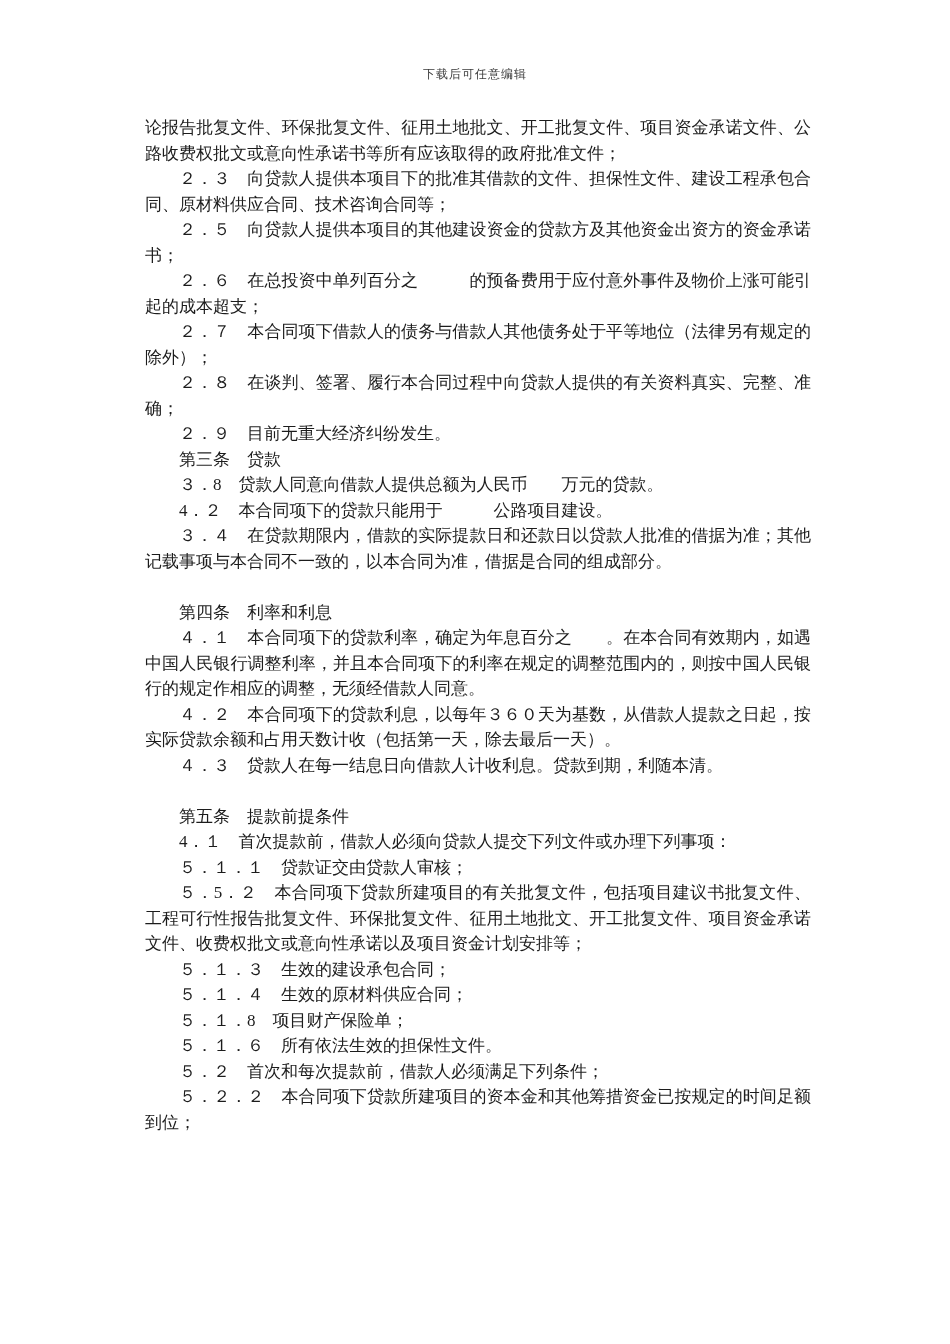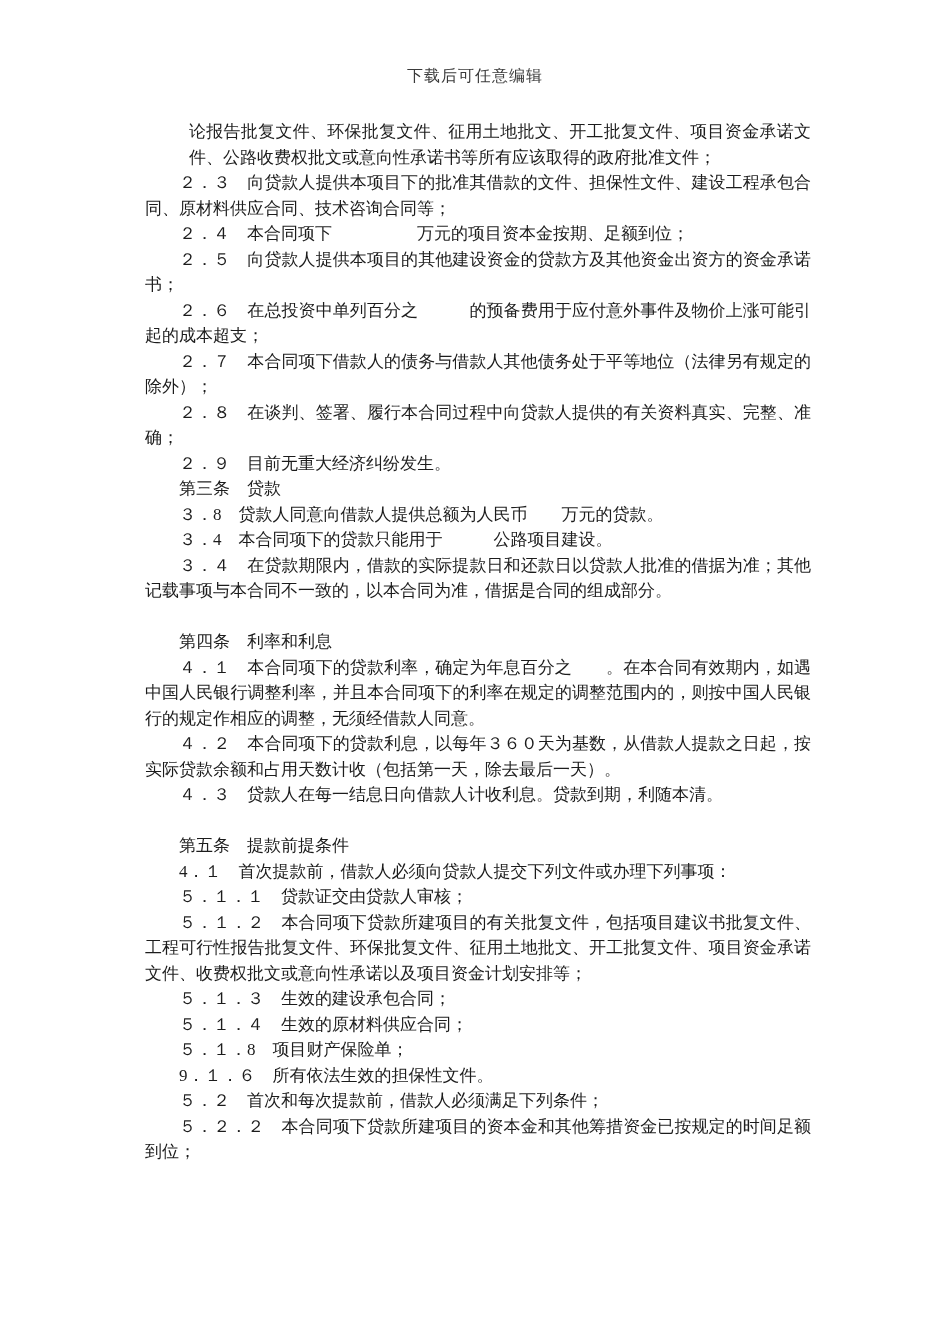--- a/index.html
+++ b/index.html
@@ -13,21 +13,21 @@
     height: 1344px;
     margin: 0 auto;
     background: #ffffff;
     overflow: hidden;
     font-family: "Liberation Serif", "DejaVu Serif", serif;
     color: #1c1c1c;
   }
   .doc-header {
     margin-top: 66px;
     text-align: center;
-    font-size: 16px;
+    font-size: 12px;
     color: #3a3a3a;
     letter-spacing: 1px;
   }
   .doc-body {
     margin: 32px auto 0 145px;
     width: 666px;
     font-size: 17px;
     line-height: 25.5px;
     text-align: justify;
     text-justify: inter-ideograph;
@@ -36,54 +36,52 @@
     margin: 0;
     padding: 0;
     word-break: break-all;
   }
   .para.item,
   .para.heading {
     text-indent: 2em;
   }
   .para.cont {
     text-indent: 0;
-    margin-left: 44px;
   }
   .para.spacer {
     height: 25.5px;
   }
 </style>
 </head>
 <body>
 
 <div class="page">
   <div class="doc-header">下载后可任意编辑</div>
   <div class="doc-body">
       <p class="para cont">论报告批复文件、环保批复文件、征用土地批文、开工批复文件、项目资金承诺文件、公路收费权批文或意向性承诺书等所有应该取得的政府批准文件；</p>
       <p class="para item">２．３　向贷款人提供本项目下的批准其借款的文件、担保性文件、建设工程承包合同、原材料供应合同、技术咨询合同等；</p>
-      <p class="para item">２．４　本合同项下　　　　　万元的项目资本金按期、足额到位；</p>
       <p class="para item">２．５　向贷款人提供本项目的其他建设资金的贷款方及其他资金出资方的资金承诺书；</p>
       <p class="para item">２．６　在总投资中单列百分之　　　的预备费用于应付意外事件及物价上涨可能引起的成本超支；</p>
       <p class="para item">２．７　本合同项下借款人的债务与借款人其他债务处于平等地位（法律另有规定的除外）；</p>
       <p class="para item">２．８　在谈判、签署、履行本合同过程中向贷款人提供的有关资料真实、完整、准确；</p>
       <p class="para item">２．９　目前无重大经济纠纷发生。</p>
       <p class="para heading">第三条　贷款</p>
       <p class="para item">３．8　贷款人同意向借款人提供总额为人民币　　万元的贷款。</p>
-      <p class="para item">３．4　本合同项下的贷款只能用于　　　公路项目建设。</p>
+      <p class="para item">4．２　本合同项下的贷款只能用于　　　公路项目建设。</p>
       <p class="para item">３．４　在贷款期限内，借款的实际提款日和还款日以贷款人批准的借据为准；其他记载事项与本合同不一致的，以本合同为准，借据是合同的组成部分。</p>
       <div class="para spacer"></div>
       <p class="para heading">第四条　利率和利息</p>
       <p class="para item">４．１　本合同项下的贷款利率，确定为年息百分之　　。在本合同有效期内，如遇中国人民银行调整利率，并且本合同项下的利率在规定的调整范围内的，则按中国人民银行的规定作相应的调整，无须经借款人同意。</p>
       <p class="para item">４．２　本合同项下的贷款利息，以每年３６０天为基数，从借款人提款之日起，按实际贷款余额和占用天数计收（包括第一天，除去最后一天）。</p>
       <p class="para item">４．３　贷款人在每一结息日向借款人计收利息。贷款到期，利随本清。</p>
       <div class="para spacer"></div>
       <p class="para heading">第五条　提款前提条件</p>
       <p class="para item">4．１　首次提款前，借款人必须向贷款人提交下列文件或办理下列事项：</p>
       <p class="para item">５．１．１　贷款证交由贷款人审核；</p>
-      <p class="para item">５．１．２　本合同项下贷款所建项目的有关批复文件，包括项目建议书批复文件、工程可行性报告批复文件、环保批复文件、征用土地批文、开工批复文件、项目资金承诺文件、收费权批文或意向性承诺以及项目资金计划安排等；</p>
+      <p class="para item">５．5．２　本合同项下贷款所建项目的有关批复文件，包括项目建议书批复文件、工程可行性报告批复文件、环保批复文件、征用土地批文、开工批复文件、项目资金承诺文件、收费权批文或意向性承诺以及项目资金计划安排等；</p>
       <p class="para item">５．１．３　生效的建设承包合同；</p>
       <p class="para item">５．１．４　生效的原材料供应合同；</p>
       <p class="para item">５．１．8　项目财产保险单；</p>
-      <p class="para item">9．１．６　所有依法生效的担保性文件。</p>
+      <p class="para item">５．１．６　所有依法生效的担保性文件。</p>
       <p class="para item">５．２　首次和每次提款前，借款人必须满足下列条件；</p>
       <p class="para item">５．２．２　本合同项下贷款所建项目的资本金和其他筹措资金已按规定的时间足额到位；</p>
     </div>
 </div>
 
 </body></html>

